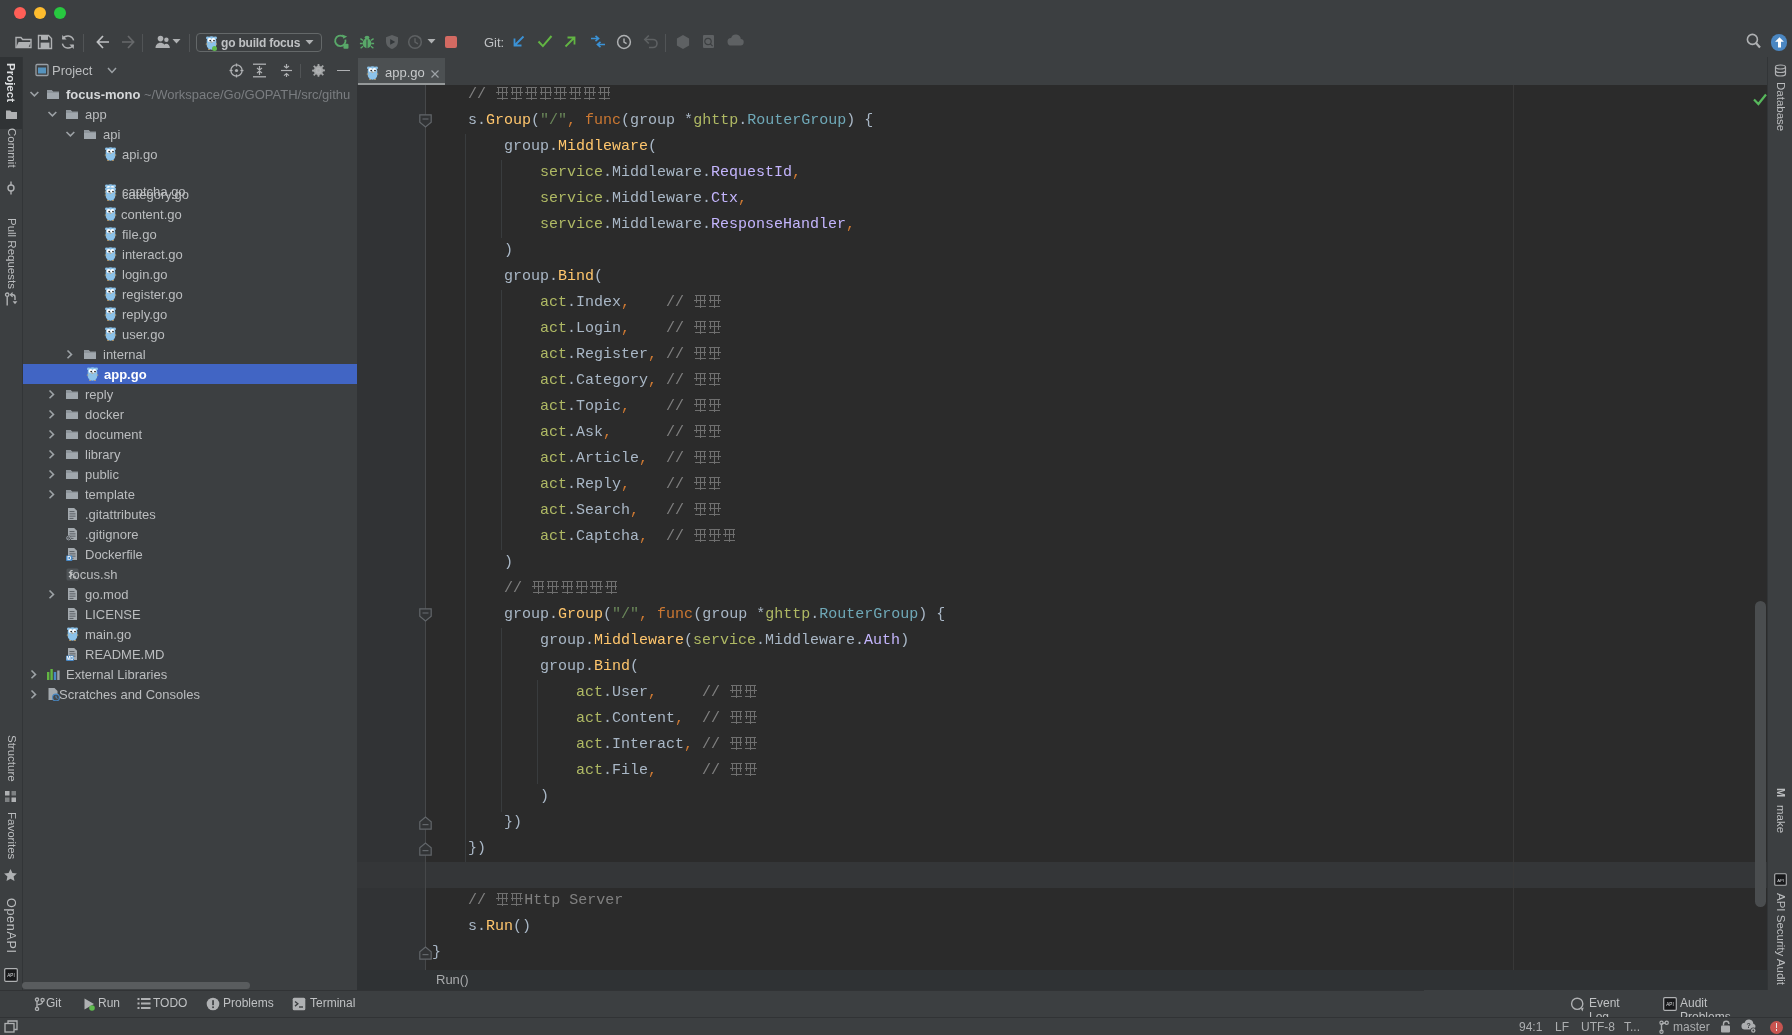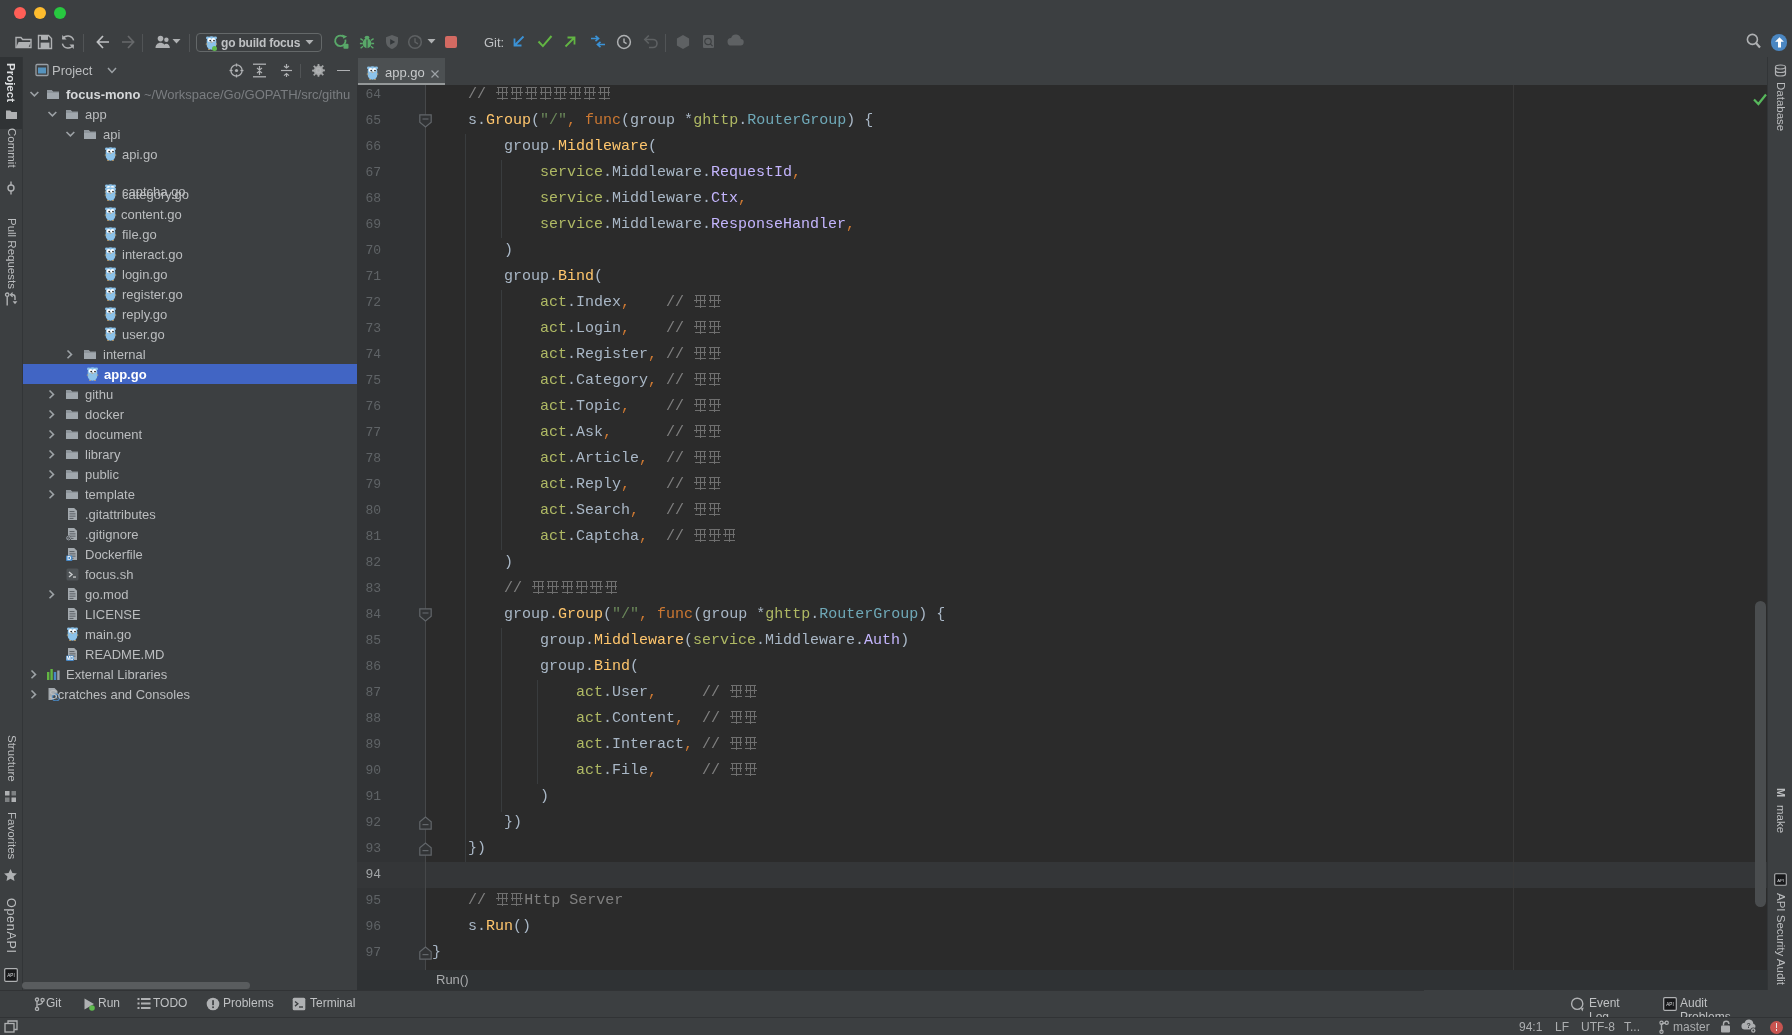--- a/index.html
+++ b/index.html
@@ -487,21 +487,21 @@
         <span class="lbl" style="left:81px;font-weight:600;">app.go</span>
       </div>
 <div class="row" style="top:327px">
         <svg class="abs" style="left:23px;top:4px" width="12" height="12" viewBox="0 0 12 12">
           <path d="M3.5 2.5l4 3.9-4 3.9" stroke="#9DA2A6" stroke-width="1.6" fill="none"></path>
         </svg>
         <svg class="abs" style="left:42px;top:3px" width="14" height="14" viewBox="0 0 14 14">
           <path d="M1 3h4.6l1.5 1.7H13v7.3H1z" fill="#A0A7AD"></path>
           <path d="M1 3h4.6l1.5 1.7H13v1.2H1z" fill="#8F969C"></path>
         </svg>
-        <span class="lbl" style="left:62px;">githu</span>
+        <span class="lbl" style="left:62px;">reply</span>
       </div>
 <div class="row" style="top:347px">
         <svg class="abs" style="left:23px;top:4px" width="12" height="12" viewBox="0 0 12 12">
           <path d="M3.5 2.5l4 3.9-4 3.9" stroke="#9DA2A6" stroke-width="1.6" fill="none"></path>
         </svg>
         <svg class="abs" style="left:42px;top:3px" width="14" height="14" viewBox="0 0 14 14">
           <path d="M1 3h4.6l1.5 1.7H13v7.3H1z" fill="#A0A7AD"></path>
           <path d="M1 3h4.6l1.5 1.7H13v1.2H1z" fill="#8F969C"></path>
         </svg>
         <span class="lbl" style="left:62px;">docker</span>
@@ -580,21 +580,21 @@
           <text x="4.2" y="13" font-size="5.4" font-weight="bold" fill="#fff" text-anchor="middle" font-family="Liberation Sans">D</text>
         </svg>
         <span class="lbl" style="left:62px;">Dockerfile</span>
       </div>
 <div class="row" style="top:507px">
         <svg class="abs" style="left:42px;top:3px" width="14" height="14" viewBox="0 0 14 14">
           <rect x="1.5" y="1.5" width="12" height="12" rx="1.5" fill="#4E5356"></rect>
           <path d="M4 5l3 2.5L4 10" stroke="#C8CACC" stroke-width="1.4" fill="none"></path>
           <rect x="8" y="9.4" width="3" height="1.3" fill="#C8CACC"></rect>
         </svg>
-        <span class="lbl" style="left:62px;">focus.sh</span>
+        <span class="lbl" style="left:46px;">focus.sh</span>
       </div>
 <div class="row" style="top:527px">
         <svg class="abs" style="left:23px;top:4px" width="12" height="12" viewBox="0 0 12 12">
           <path d="M3.5 2.5l4 3.9-4 3.9" stroke="#9DA2A6" stroke-width="1.6" fill="none"></path>
         </svg>
         <svg class="abs" style="left:42px;top:3px" width="14" height="14" viewBox="0 0 14 14">
           <path d="M3 1h6.2L12 3.8V13H3z" fill="#A3A9AE"></path>
           <rect x="4.5" y="4" width="5" height="1.1" fill="#60666B"></rect>
           <rect x="4.5" y="6.3" width="6" height="1.1" fill="#60666B"></rect>
           <rect x="4.5" y="8.6" width="6" height="1.1" fill="#60666B"></rect>
@@ -655,21 +655,21 @@
       </div>
 <div class="row" style="top:627px">
         <svg class="abs" style="left:5px;top:4px" width="12" height="12" viewBox="0 0 12 12">
           <path d="M3.5 2.5l4 3.9-4 3.9" stroke="#9DA2A6" stroke-width="1.6" fill="none"></path>
         </svg>
         <svg class="abs" style="left:23px;top:3px" width="14" height="14" viewBox="0 0 14 14">
           <path d="M2.5 1h6l3 3v9h-9z" fill="#A3A9AE"></path>
           <circle cx="10" cy="10.5" r="3.4" fill="#45484A" stroke="#4889C6" stroke-width="1.1"></circle>
           <path d="M10 8.6v2l1.5 0.8" stroke="#4889C6" stroke-width="1" fill="none"></path>
         </svg>
-        <span class="lbl" style="left:26px;text-align:center;">Scratches and Consoles</span>
+        <span class="lbl" style="left:36px;text-align:center;">Scratches and Consoles</span>
       </div>
     </div>
   </div>
 <div class="abs" id="tabstrip">
   <div class="abs" id="tab1"></div>
   <div class="abs" id="tabul"></div>
   <svg class="abs" style="left:8px;top:8px" width="15" height="17" viewBox="0 0 15 17">
       <ellipse cx="3.7" cy="2.9" rx="1.7" ry="1.4" fill="#8CC2E9"></ellipse>
       <ellipse cx="11.3" cy="2.9" rx="1.7" ry="1.4" fill="#8CC2E9"></ellipse>
       <rect x="2.7" y="1.3" width="9.6" height="13.4" rx="4.8" fill="#8CC2E9"></rect>
@@ -685,54 +685,20 @@
     </svg>
     <span class="abs" style="left:28px;top:8px;font-size:13px;color:#C7C9CB">app.go</span>
     <svg class="abs" style="left:73px;top:12px" width="10" height="10" viewBox="0 0 10 10">
       <path d="M1.5 1.5l7 7M8.5 1.5l-7 7" stroke="#9DA2A6" stroke-width="1.2"></path>
     </svg>
 </div>
 <div class="abs" id="editor">
   <div class="abs" id="gutterbg"></div>
   <div class="abs" id="curline"></div>
   <div class="abs" id="foldline"></div>
-  <div class="abs" id="lnums">64
-65
-66
-67
-68
-69
-70
-71
-72
-73
-74
-75
-76
-77
-78
-79
-80
-81
-82
-83
-84
-85
-86
-87
-88
-89
-90
-91
-92
-93
-<span style="color:#A2A5A7">94</span>
-95
-96
-97</div>
   <div class="abs" id="marginline"></div>
   <div class="abs ig" style="left:108px;top:49px;height:728px"></div>
 <div class="abs ig" style="left:144px;top:75px;height:78px"></div>
 <div class="abs ig" style="left:144px;top:205px;height:260px"></div>
 <div class="abs ig" style="left:144px;top:543px;height:184px"></div>
 <div class="abs ig" style="left:180px;top:595px;height:104px"></div>
   <div class="abs" id="code"><div>    <span class="c">// <i class="x"></i><i class="x"></i><i class="x"></i><i class="x"></i><i class="x"></i><i class="x"></i><i class="x"></i><i class="x"></i></span></div><div>    s.<span class="m">Group</span>(<span class="s">"/"</span><span class="k">,</span> <span class="k">func</span>(group *<span class="p">ghttp</span>.<span class="t">RouterGroup</span>) {</div><div>        group.<span class="m">Middleware</span>(</div><div>            <span class="p">service</span>.Middleware.<span class="f">RequestId</span><span class="k">,</span></div><div>            <span class="p">service</span>.Middleware.<span class="f">Ctx</span><span class="k">,</span></div><div>            <span class="p">service</span>.Middleware.<span class="f">ResponseHandler</span><span class="k">,</span></div><div>        )</div><div>        group.<span class="m">Bind</span>(</div><div>            <span class="p">act</span>.Index<span class="k">,</span>    <span class="c">// <i class="x"></i><i class="x"></i></span></div><div>            <span class="p">act</span>.Login<span class="k">,</span>    <span class="c">// <i class="x"></i><i class="x"></i></span></div><div>            <span class="p">act</span>.Register<span class="k">,</span> <span class="c">// <i class="x"></i><i class="x"></i></span></div><div>            <span class="p">act</span>.Category<span class="k">,</span> <span class="c">// <i class="x"></i><i class="x"></i></span></div><div>            <span class="p">act</span>.Topic<span class="k">,</span>    <span class="c">// <i class="x"></i><i class="x"></i></span></div><div>            <span class="p">act</span>.Ask<span class="k">,</span>      <span class="c">// <i class="x"></i><i class="x"></i></span></div><div>            <span class="p">act</span>.Article<span class="k">,</span>  <span class="c">// <i class="x"></i><i class="x"></i></span></div><div>            <span class="p">act</span>.Reply<span class="k">,</span>    <span class="c">// <i class="x"></i><i class="x"></i></span></div><div>            <span class="p">act</span>.Search<span class="k">,</span>   <span class="c">// <i class="x"></i><i class="x"></i></span></div><div>            <span class="p">act</span>.Captcha<span class="k">,</span>  <span class="c">// <i class="x"></i><i class="x"></i><i class="x"></i></span></div><div>        )</div><div>        <span class="c">// <i class="x"></i><i class="x"></i><i class="x"></i><i class="x"></i><i class="x"></i><i class="x"></i></span></div><div>        group.<span class="m">Group</span>(<span class="s">"/"</span><span class="k">,</span> <span class="k">func</span>(group *<span class="p">ghttp</span>.<span class="t">RouterGroup</span>) {</div><div>            group.<span class="m">Middleware</span>(<span class="p">service</span>.Middleware.<span class="f">Auth</span>)</div><div>            group.<span class="m">Bind</span>(</div><div>                <span class="p">act</span>.User<span class="k">,</span>     <span class="c">// <i class="x"></i><i class="x"></i></span></div><div>                <span class="p">act</span>.Content<span class="k">,</span>  <span class="c">// <i class="x"></i><i class="x"></i></span></div><div>                <span class="p">act</span>.Interact<span class="k">,</span> <span class="c">// <i class="x"></i><i class="x"></i></span></div><div>                <span class="p">act</span>.File<span class="k">,</span>     <span class="c">// <i class="x"></i><i class="x"></i></span></div><div>            )</div><div>        })</div><div>    })</div><div></div><div>    <span class="c">// <i class="x"></i><i class="x"></i>Http Server</span></div><div>    s.<span class="m">Run</span>()</div><div>}</div></div>
   <svg class="abs" style="left:62px;top:29px" width="13" height="14" viewBox="0 0 13 14">
       <path d="M0.8 0.8h11.4v7.4L6.5 13 0.8 8.2z" fill="#313335" stroke="#62666A" stroke-width="1.2"></path>
       <line x1="3.5" y1="5" x2="9.5" y2="5" stroke="#62666A" stroke-width="1.2"></line>

